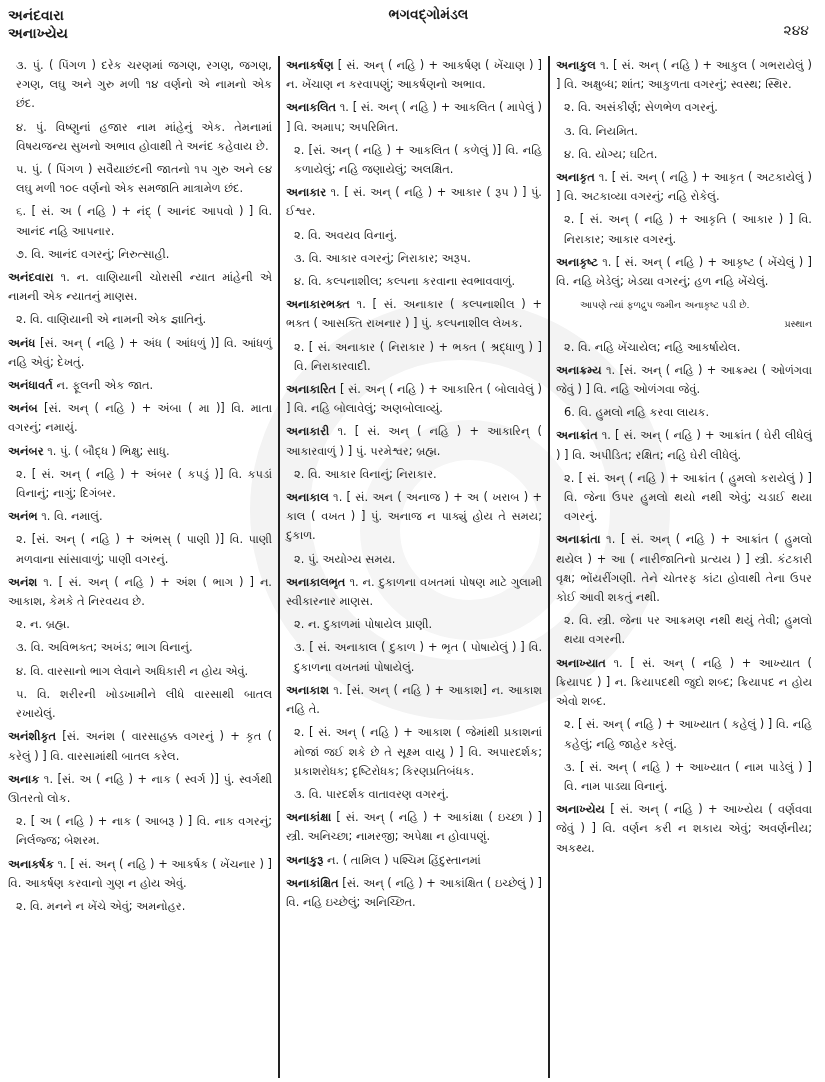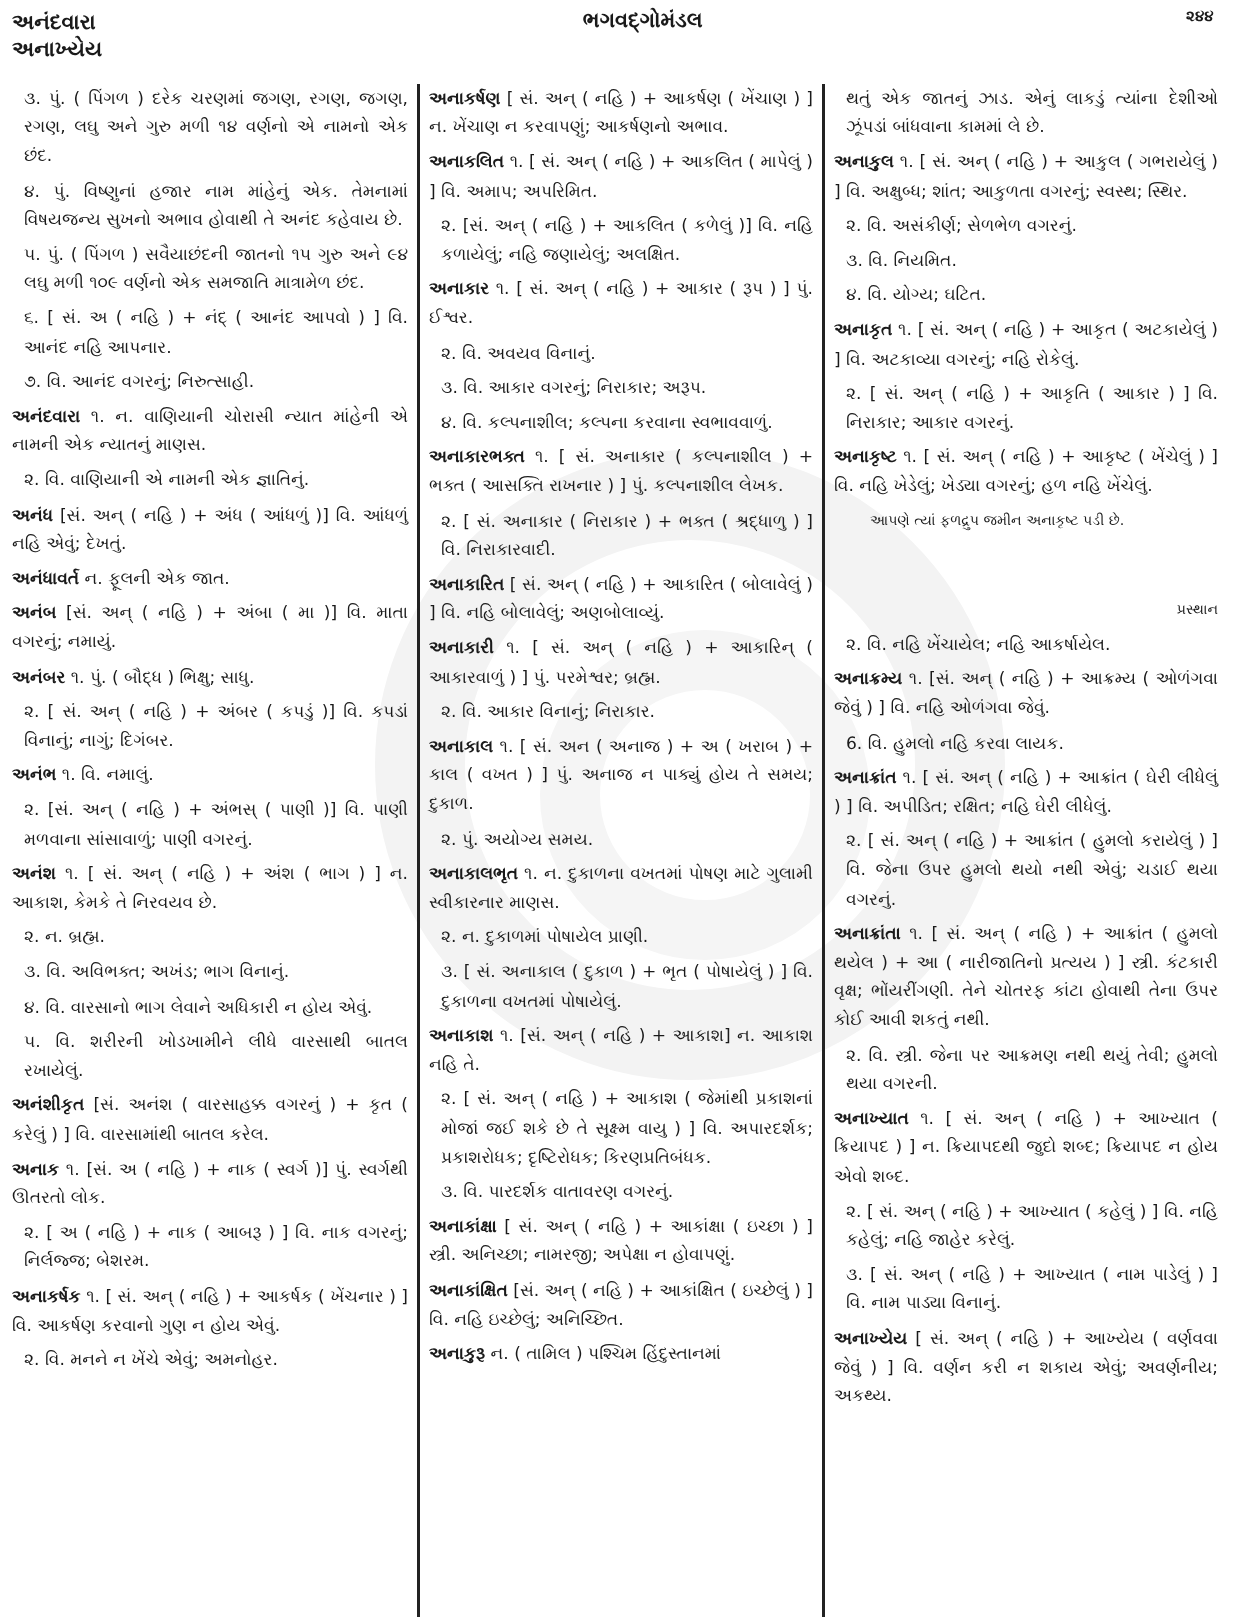--- a/index.html
+++ b/index.html
@@ -11,31 +11,31 @@
     position: absolute; left: 250px; top: 300px; width: 420px; height: 420px;
     border-radius: 50%; border: 60px solid #f3f3f3; box-sizing: border-box; z-index: 0;
   }
   .watermark2 {
     position: absolute; left: 360px; top: 420px; width: 220px; height: 220px;
     border-radius: 50%; border: 40px solid #f5f5f5; box-sizing: border-box; z-index: 0;
   }
   .header { position: absolute; top: 6px; left: 0; width: 825px; height: 50px; z-index: 1; }
   .guide { position: absolute; left: 8px; top: 0; font-weight: bold; font-size: 14px; line-height: 18px; }
   .title { position: absolute; left: 16px; width: 825px; top: 0; text-align: center; font-size: 14px; font-weight: bold; }
-  .pageno { position: absolute; right: 16px; top: 0; font-size: 10px; font-weight: bold; }
+  .pageno { position: absolute; right: 16px; top: 16px; font-size: 14px; font-weight: normal; }
   .columns { position: absolute; top: 56px; left: 8px; width: 810px; height: 1022px; display: flex; z-index: 1; }
   .col { box-sizing: border-box; padding: 0 6px; font-size: 11.4px; line-height: 19.2px; overflow: hidden; }
   .col1 { width: 270px; padding-left: 0; }
   .col2 { width: 272px; border-left: 2px solid #222; border-right: 2px solid #222; }
   .col3 { width: 268px; }
   .entry { margin-bottom: 4px; text-align: justify; }
   .sense { text-indent: 0; padding-left: 8px; }
   .hw { font-weight: bold; margin-top: 23px; }
   .quote { font-size: 9.5px; padding-left: 16px; }
-  .quote-src { text-align: right; font-size: 9.5px; margin-top: 40px; }
+  .quote-src { text-align: right; font-size: 9.5px; }
 </style>
 </head>
 <body>
 
 <div class="watermark"></div>
 <div class="watermark2"></div>
 
 <div class="header">
   <div class="guide">
     <div>અનંદવારા</div>
@@ -87,25 +87,24 @@
       <div class="entry sense"><span>૨. વિ. આકાર વિનાનું; નિરાકાર.</span></div>
       <div class="entry"><span class="hw">અનાકાલ</span><span> ૧. [ સં. અન ( અનાજ ) + અ ( ખરાબ ) + કાલ ( વખત ) ] પું. અનાજ ન પાક્યું હોય તે સમય; દુકાળ.</span></div>
       <div class="entry sense"><span>૨. પું. અયોગ્ય સમય.</span></div>
       <div class="entry"><span class="hw">અનાકાલભૃત</span><span> ૧. ન. દુકાળના વખતમાં પોષણ માટે ગુલામી સ્વીકારનાર માણસ.</span></div>
       <div class="entry sense"><span>૨. ન. દુકાળમાં પોષાયેલ પ્રાણી.</span></div>
       <div class="entry sense"><span>૩. [ સં. અનાકાલ ( દુકાળ ) + ભૃત ( પોષાયેલું ) ] વિ. દુકાળના વખતમાં પોષાયેલું.</span></div>
       <div class="entry"><span class="hw">અનાકાશ</span><span> ૧. [સં. અન્ ( નહિ ) + આકાશ] ન. આકાશ નહિ તે.</span></div>
       <div class="entry sense"><span>૨. [ સં. અન્ ( નહિ ) + આકાશ ( જેમાંથી પ્રકાશનાં મોજાં જઈ શકે છે તે સૂક્ષ્મ વાયુ ) ] વિ. અપારદર્શક; પ્રકાશરોધક; દૃષ્ટિરોધક; કિરણપ્રતિબંધક.</span></div>
       <div class="entry sense"><span>૩. વિ. પારદર્શક વાતાવરણ વગરનું.</span></div>
       <div class="entry"><span class="hw">અનાકાંક્ષા</span><span> [ સં. અન્ ( નહિ ) + આકાંક્ષા ( ઇચ્છા ) ] સ્ત્રી. અનિચ્છા; નામરજી; અપેક્ષા ન હોવાપણું.</span></div>
+      <div class="entry"><span class="hw">અનાકુરૂ</span><span> ન. ( તામિલ ) પશ્ચિમ હિંદુસ્તાનમાં</span></div>
       <div class="entry"><span class="hw">અનાકાંક્ષિત</span><span> [સં. અન્ ( નહિ ) + આકાંક્ષિત ( ઇચ્છેલું ) ] વિ. નહિ ઇચ્છેલું; અનિચ્છિત.</span></div>
-      <div class="entry"><span class="hw">અનાકુરૂ</span><span> ન. ( તામિલ ) પશ્ચિમ હિંદુસ્તાનમાં</span></div>
     </div>
   <div class="col col3">
-      <div class="entry sense"><span>થતું એક જાતનું ઝાડ. એનું લાકડું ત્યાંના દેશીઓ ઝૂંપડાં બાંધવાના કામમાં લે છે.</span></div>
       <div class="entry"><span class="hw">અનાકુલ</span><span> ૧. [ સં. અન્ ( નહિ ) + આકુલ ( ગભરાયેલું ) ] વિ. અક્ષુબ્ધ; શાંત; આકુળતા વગરનું; સ્વસ્થ; સ્થિર.</span></div>
       <div class="entry sense"><span>૨. વિ. અસંકીર્ણ; સેળભેળ વગરનું.</span></div>
       <div class="entry sense"><span>૩. વિ. નિયમિત.</span></div>
       <div class="entry sense"><span>૪. વિ. યોગ્ય; ઘટિત.</span></div>
       <div class="entry"><span class="hw">અનાકૃત</span><span> ૧. [ સં. અન્ ( નહિ ) + આકૃત ( અટકાયેલું ) ] વિ. અટકાવ્યા વગરનું; નહિ રોકેલું.</span></div>
       <div class="entry sense"><span>૨. [ સં. અન્ ( નહિ ) + આકૃતિ ( આકાર ) ] વિ. નિરાકાર; આકાર વગરનું.</span></div>
       <div class="entry"><span class="hw">અનાકૃષ્ટ</span><span> ૧. [ સં. અન્ ( નહિ ) + આકૃષ્ટ ( ખેંચેલું ) ] વિ. નહિ ખેડેલું; ખેડ્યા વગરનું; હળ નહિ ખેંચેલું.</span></div>
       <div class="entry sense">
         <div class="quote">આપણે ત્યાં ફળદ્રુપ જમીન અનાકૃષ્ટ પડી છે.</div>
         <div class="quote-src">પ્રસ્થાન</div>

